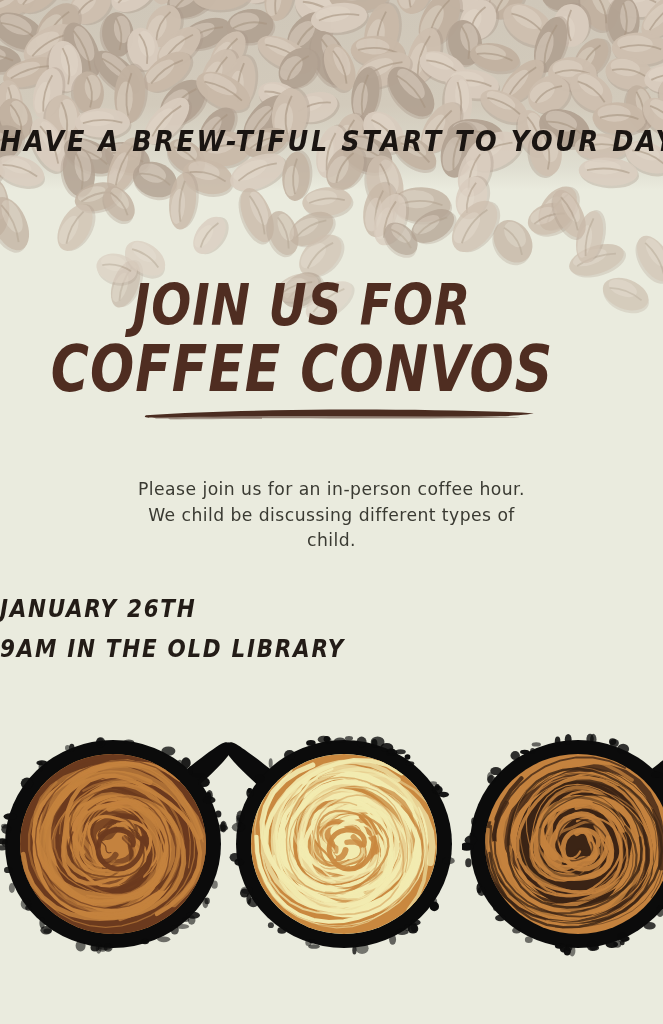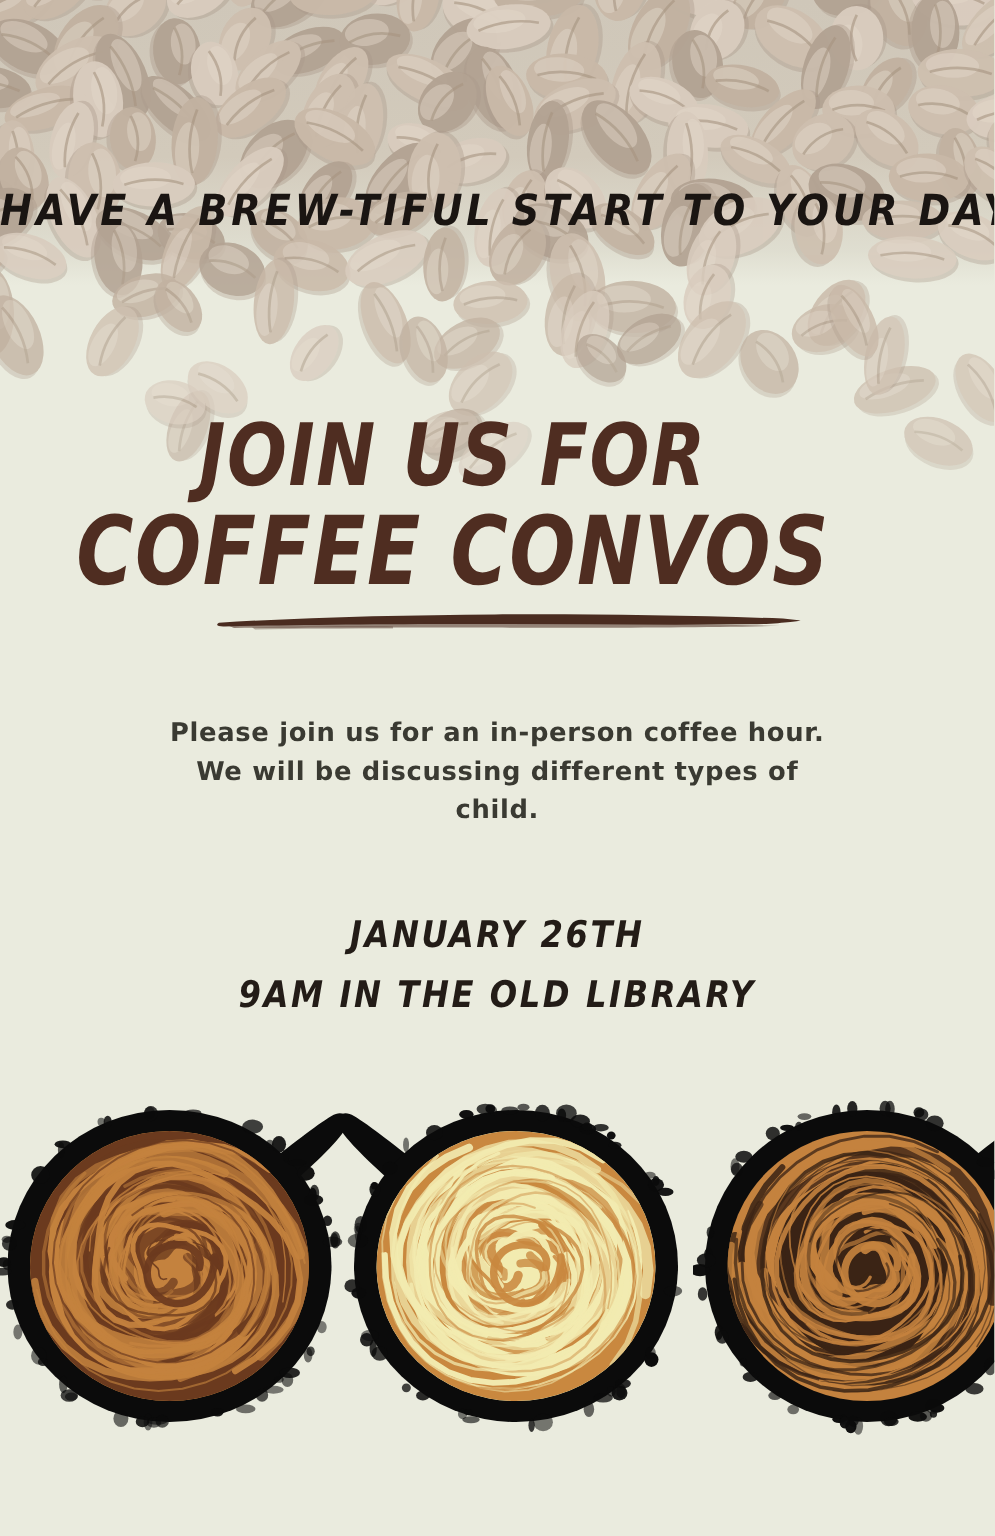--- a/index.html
+++ b/index.html
@@ -92,29 +92,28 @@
     left: 78px;
     top: 477px;
     width: 507px;
     text-align: center;
     font-family: "DejaVu Sans", sans-serif;
     font-size: 17.2px;
     line-height: 25.5px;
     letter-spacing: 0.45px;
     color: #3A3A32;
   }
-  .body-copy .line { display: block; font-weight: bold; }
+  .body-copy .line { display: block; }
 
   
   .details-block {
     position: absolute;
     left: 0;
-    top: 612px;
+    top: 596px;
     width: 663px;
-    text-align: center;
   }
   .detail-line {
     font-family: "DejaVu Sans", sans-serif;
     font-weight: bold;
     font-style: italic;
     font-size: 21.5px;
     letter-spacing: 1.7px;
     color: #231C17;
     line-height: 1.0;
     white-space: nowrap;
@@ -1262,21 +1261,21 @@
     <path d="M146,11.2 C200,7.6 268,6.0 330,5.6 C392,5.2 462,6.2 522,8.4 L534,9.6
              C534,9.6 520,12.0 500,12.2 C440,12.8 380,12.0 320,12.0
              C256,12.0 196,12.6 150,13.6 C146,13.8 143,13.0 146,11.2 Z" fill="#4A2C20"></path>
     <path d="M152,13.0 C210,11.6 280,11.0 340,11.2 C400,11.4 470,12.2 520,13.2
              C470,14.4 400,14.6 330,14.4 C260,14.2 200,14.2 156,14.6 Z" fill="#4A2C20" opacity="0.55"></path>
     <path d="M168,14.2 C200,13.6 236,13.4 262,13.6 L262,15.0 C232,15.0 198,15.2 170,15.6 Z" fill="#4A2C20" opacity="0.35"></path>
   </svg>
 
   <div class="body-copy">
     <span class="line">Please join us for an in-person coffee hour.</span>
-    <span class="line">We will be discussing different types of</span>
+    <span class="line">We child be discussing different types of</span>
     <span class="line">child.</span>
   </div>
 
   <div class="details-block">
     <div class="detail-line">JANUARY 26TH</div>
     <div class="detail-line second">9AM IN THE OLD LIBRARY</div>
   </div>
 
   <div id="cups">
     <svg class="cup-1" width="232" height="240" viewBox="0 0 232 240" aria-hidden="true">

